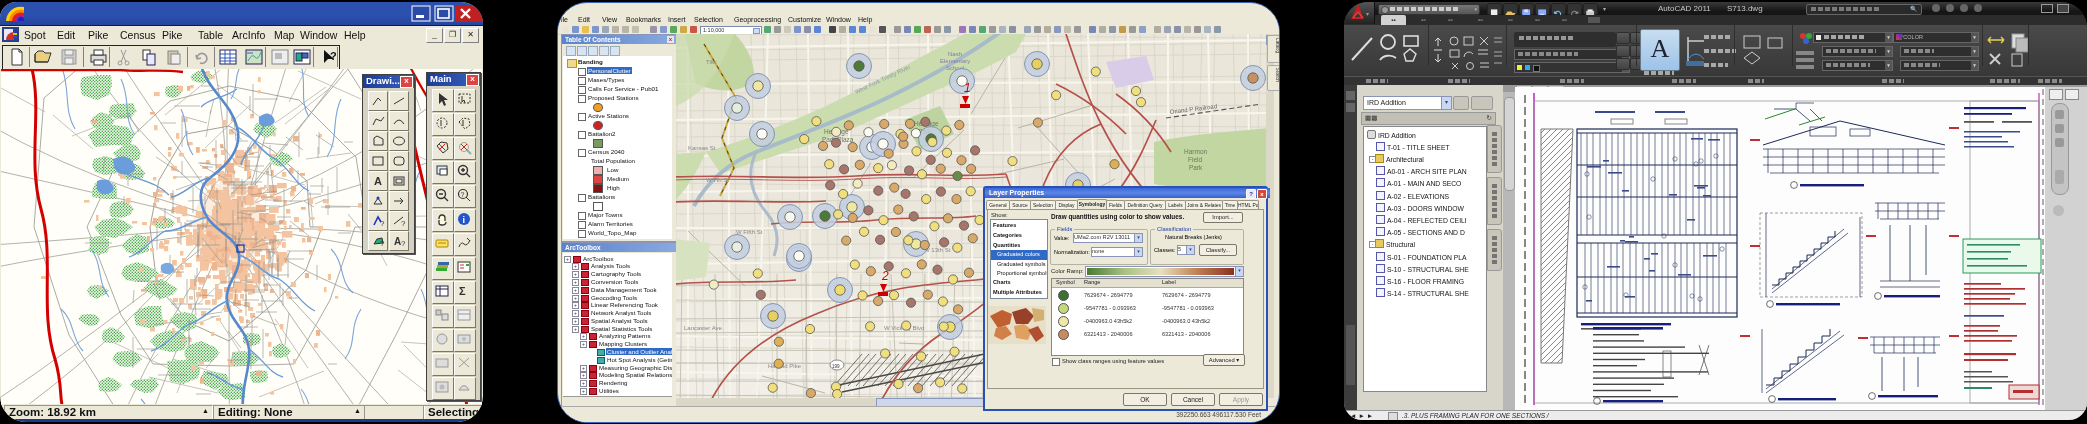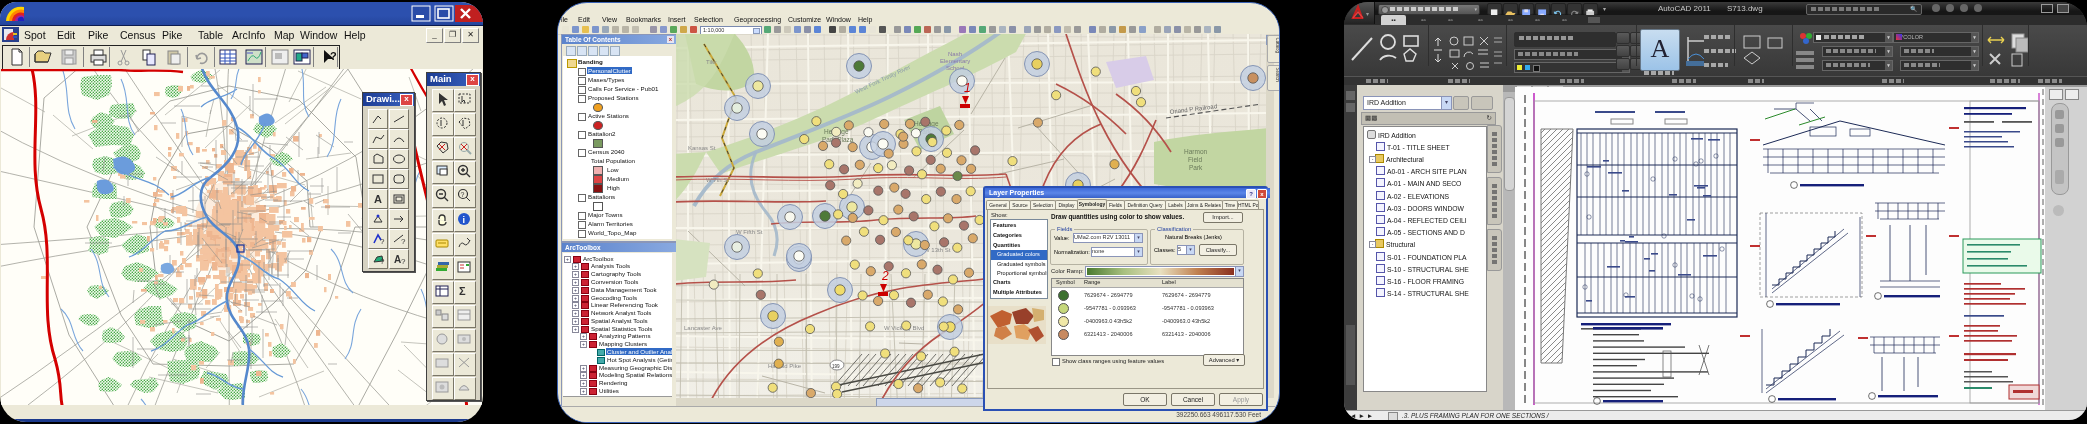--- a/index.html
+++ b/index.html
@@ -1085,21 +1085,21 @@
         <path d="M140 330 C 152 342 148 358 160 340" stroke="#7aa6dc" stroke-width="1.1" fill="none"></path>
         <path d="M240 -4 C 232 8 238 18 230 30" stroke="#7aa6dc" stroke-width="1.1" fill="none"></path>
         <path d="M180 40 C 188 56 182 72 192 86" stroke="#7aa6dc" stroke-width="1.1" fill="none"></path>
         <path d="M420 220 C 430 240 424 260 434 278" stroke="#7aa6dc" stroke-width="1.1" fill="none"></path>
         <path d="M30 -4 C 42 40 26 90 40 140 C 54 190 38 240 54 290 C 62 318 58 328 62 340" stroke="#d40000" stroke-width="3" fill="none"></path>
         <path d="M-4 1 L 118 1 C 142 3 158 0 182 3" stroke="#d40000" stroke-width="2.4" fill="none"></path>
         <path d="M412 70 C 424 124 436 170 448 218 C 458 260 462 300 466 340" stroke="#d40000" stroke-width="3" fill="none"></path>
         <path d="M408 -4 C 416 10 424 26 434 40" stroke="#d40000" stroke-width="2.2" fill="none"></path>
         <rect x="236" y="176" width="7" height="7" fill="none" stroke="#223a9c" stroke-width="1.3"></rect>
       </svg></div>
-    <div class="pal" style="left:362px;top:90px;width:51px;height:178px">
+    <div class="pal" style="left:362px;top:72px;width:51px;height:178px">
       <div class="pttl">Drawi...<div class="palx">x</div></div>
       <div class="abs" style="left:5px;top:16px;width:18px;height:18px;background:#ece9d8;border:1px solid;border-color:#fff #7a7668 #7a7668 #fff"><svg width="18" height="18">
           <path d="M4 13 l5 -7 m0 0 l3 3" stroke="#333" fill="none"></path>
         </svg></div>
       <div class="abs" style="left:26px;top:16px;width:18px;height:18px;background:#ece9d8;border:1px solid;border-color:#fff #7a7668 #7a7668 #fff"><svg width="18" height="18">
           <path d="M4 12 l10 -6" stroke="#333" fill="none"></path>
         </svg></div>
       <div class="abs" style="left:5px;top:36px;width:18px;height:18px;background:#ece9d8;border:1px solid;border-color:#fff #7a7668 #7a7668 #fff"><svg width="18" height="18">
           <path d="M4 13 l3 -6 l5 2 l3 -4" stroke="#333" fill="none"></path>
         </svg></div>
@@ -1245,20 +1245,26 @@
       <div class="abs" style="left:27px;top:280px;width:20px;height:21px;background:#ece9d8;border:1px solid;border-color:#fff #7a7668 #7a7668 #fff"><svg width="20" height="21">
           <path d="M4 13 l10 -9 m0 9 l-10 -9" stroke="#999"></path>
         </svg></div>
       <div class="abs" style="left:5px;top:304px;width:20px;height:21px;background:#ece9d8;border:1px solid;border-color:#fff #7a7668 #7a7668 #fff"><svg width="20" height="21">
           <rect x="3" y="4" width="12" height="10" fill="#ddd" stroke="#999"></rect>
           <circle cx="9" cy="9" r="2.5" fill="#bbb"></circle>
         </svg></div>
       <div class="abs" style="left:27px;top:304px;width:20px;height:21px;background:#ece9d8;border:1px solid;border-color:#fff #7a7668 #7a7668 #fff"><svg width="20" height="21">
           <path d="M4 12 q5 -9 10 0 z" fill="#ddd" stroke="#999"></path>
         </svg></div>
+    </div>
+    <div class="statbar">
+      <div class="sunk" style="left:4px;width:203px;padding-left:4px">Zoom: 18.92 km<span style="position:absolute;right:3px;top:1px;font-size:7px">▲</span></div>
+      <div class="sunk" style="left:213px;width:146px;padding-left:4px">Editing: None<span style="position:absolute;right:3px;top:1px;font-size:7px">▲</span></div>
+      <div class="sunk" style="left:364px;width:55px;padding-left:4px"></div>
+      <div class="sunk" style="left:423px;width:70px;padding-left:4px">Selecting</div>
     </div>
     <div class="abs" style="left:0;top:417px;width:483px;height:4px;background:#1c3a8c"></div>
   </div>
 <div id="am" class="win">
     <div class="menu">
       <span class="abs" style="left:3px;top:2px">ile</span>
       <span class="abs" style="left:20px;top:2px">Edit</span>
       <span class="abs" style="left:44px;top:2px">View</span>
       <span class="abs" style="left:68px;top:2px">Bookmarks</span>
       <span class="abs" style="left:110px;top:2px">Insert</span>

